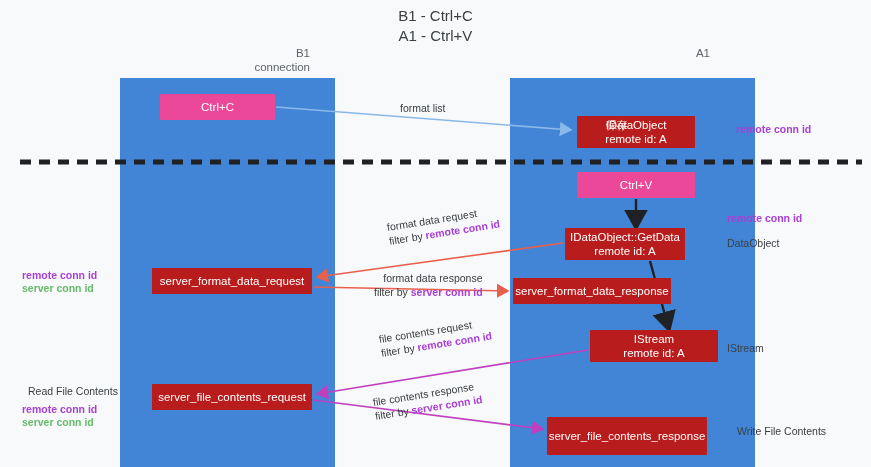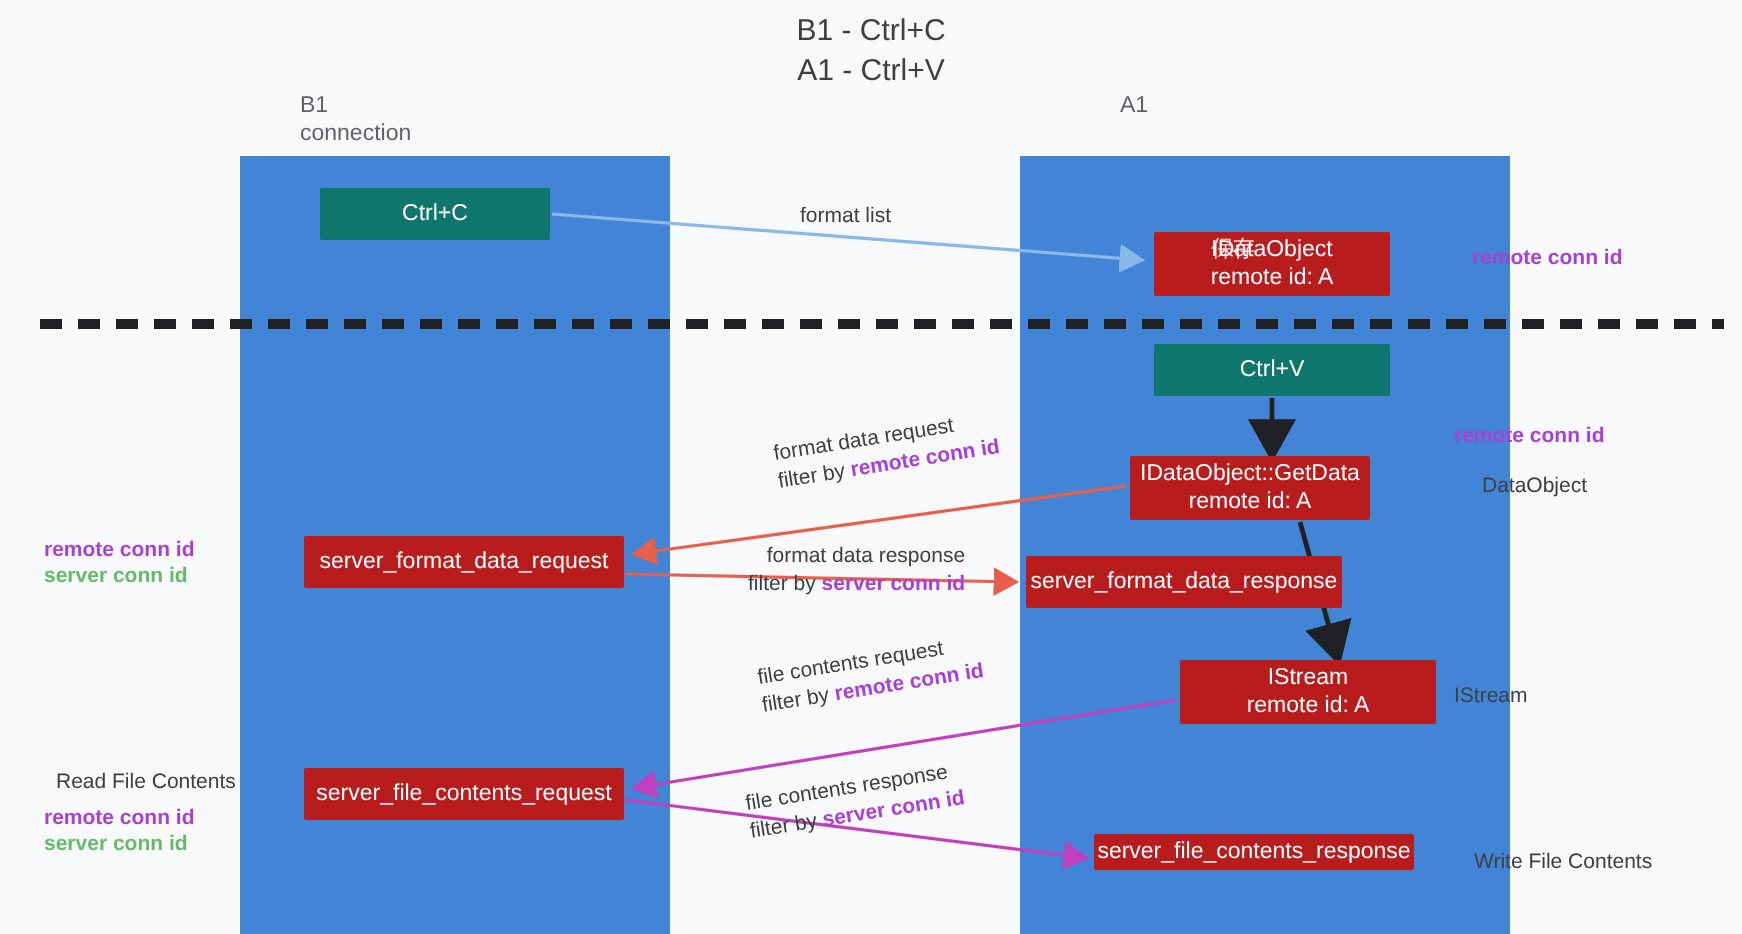--- a/index.html
+++ b/index.html
@@ -16,43 +16,43 @@
 
   .lane{position:absolute;background:#4285d6;}
   #lane-b1{left:120px;top:78px;width:215px;height:389px;}
   #lane-a1{left:510px;top:78px;width:245px;height:389px;}
 
   .title{
     position:absolute;left:0;top:6px;width:871px;
     text-align:center;font-size:15px;line-height:20px;color:#3c4043;
   }
   .col-head{
-    position:absolute;text-align:left;font-size:11.5px;line-height:14px;color:#5f6368;
+    position:absolute;text-align:right;font-size:11.5px;line-height:14px;color:#5f6368;
   }
   #head-b1{left:150px;top:46px;width:160px;}
   #head-a1{left:560px;top:46px;width:150px;}
 
   .node{
     position:absolute;box-sizing:border-box;
     display:flex;flex-direction:column;align-items:center;justify-content:center;
     color:#ffffff;font-size:11.5px;line-height:14px;text-align:center;
     border-radius:1px;
   }
-  .node.green{background:#0f766e;}
+  .node.green{background:#ec4899;}
   .node.orange{background:#b91c1c;}
 
   #node-ctrlc{left:160px;top:94px;width:115px;height:26px;}
   #node-idataobject{left:577px;top:116px;width:118px;height:32px;}
   #node-ctrlv{left:577px;top:172px;width:118px;height:26px;}
   #node-getdata{left:565px;top:228px;width:120px;height:32px;}
   #node-sfdreq{left:152px;top:268px;width:160px;height:26px;}
   #node-sfdresp{left:513px;top:278px;width:158px;height:26px;}
   #node-istream{left:590px;top:330px;width:128px;height:32px;}
   #node-sfcreq{left:152px;top:384px;width:160px;height:26px;justify-content:center;}
-  #node-sfcresp{left:547px;top:417px;width:160px;height:18px;}
+  #node-sfcresp{left:547px;top:417px;width:160px;height:38px;}
 
   .ghost{
     position:absolute;left:0;top:0;color:#ffffff;
     opacity:.85;font-size:11.5px;letter-spacing:-1px;
   }
 
   .edge-label{
     position:absolute;font-size:10.5px;line-height:14px;color:#3c4043;white-space:nowrap;
   }
   .edge-label .purple{color:#a93fd4;font-weight:bold;}
@@ -64,21 +64,21 @@
   .side-note.plain{color:#3c4043;}
 
   #lbl-formatlist{left:400px;top:101px;}
   #lbl-fdreq{left:388px;top:220px;}
   #lbl-fdresp{left:374px;top:271px;}
   #lbl-fcreq{left:380px;top:332px;}
   #lbl-fcresp{left:374px;top:395px;}
 
   #note-remote-top{left:736px;top:122px;}
   #note-remote-mid{left:727px;top:211px;}
-  #note-dataobject{left:727px;top:236px;margin-left:14px;}
+  #note-dataobject{left:727px;top:236px;}
   #note-istream{left:727px;top:341px;}
   #note-write{left:737px;top:424px;}
 
   #note-left-remote{left:22px;top:268px;}
   #note-left-server{left:22px;top:281px;}
   #note-read{left:28px;top:384px;}
   #note-left2-remote{left:22px;top:402px;}
   #note-left2-server{left:22px;top:415px;}
 </style>
 </head>

